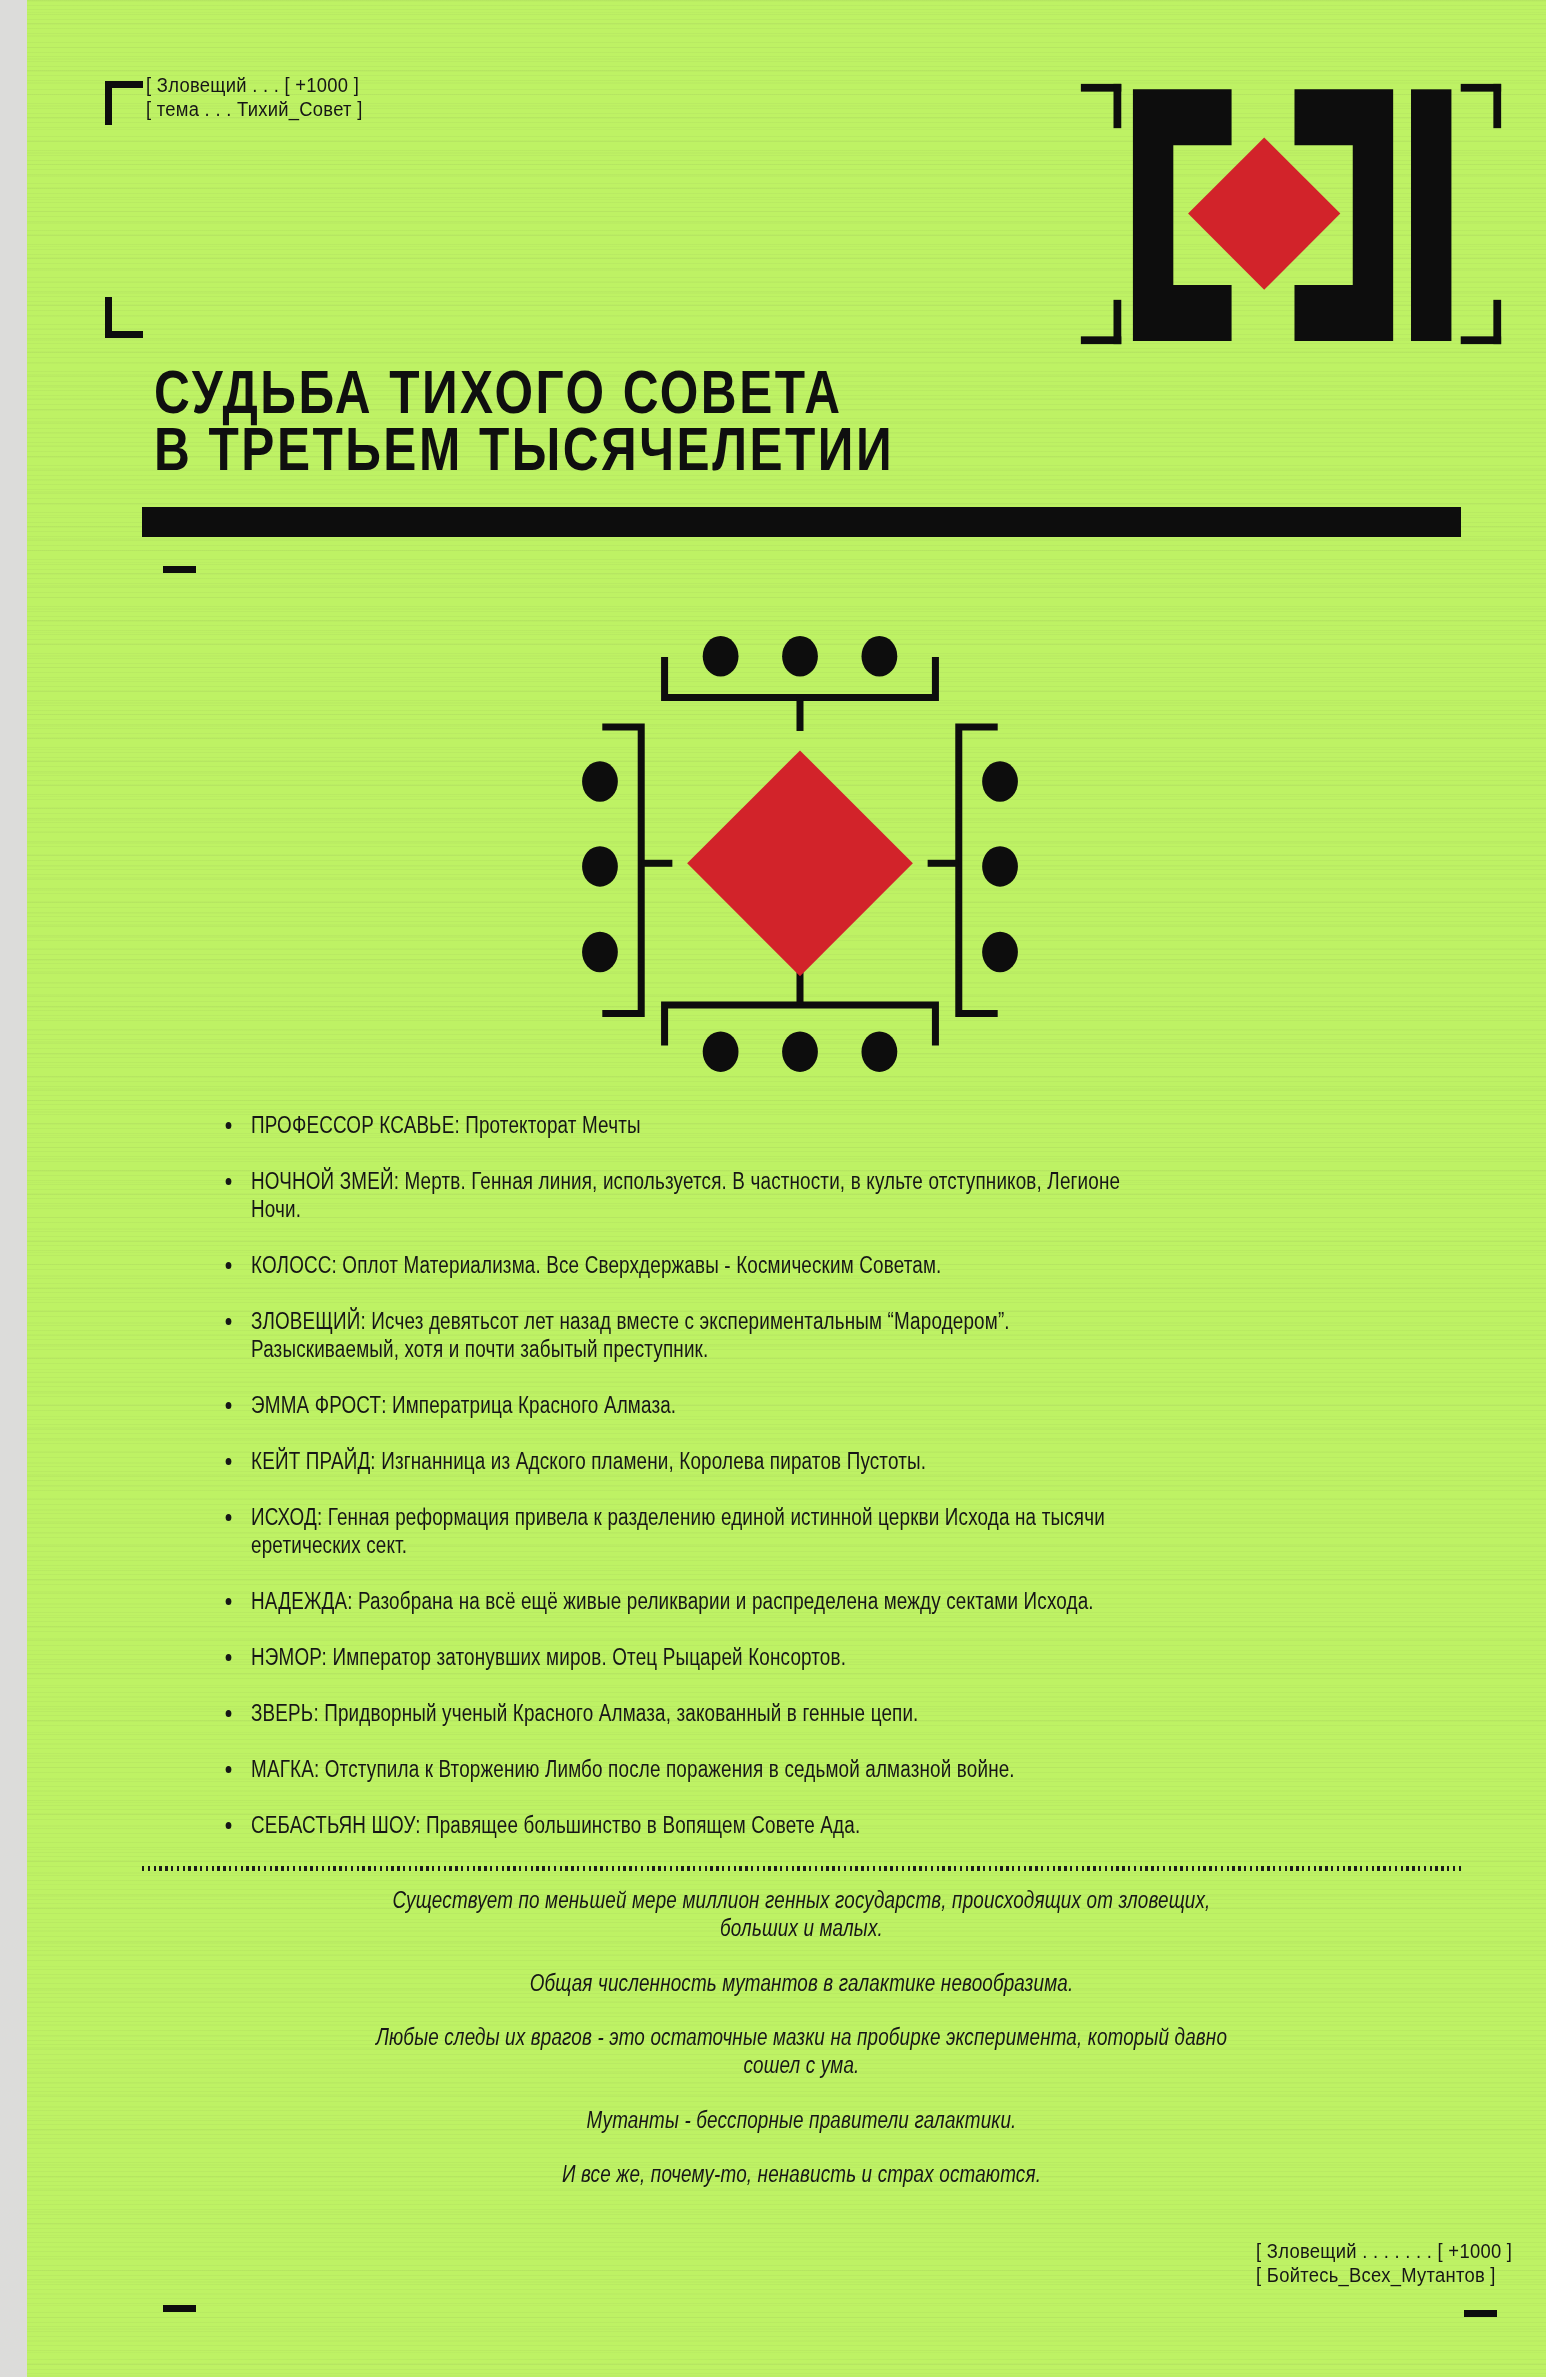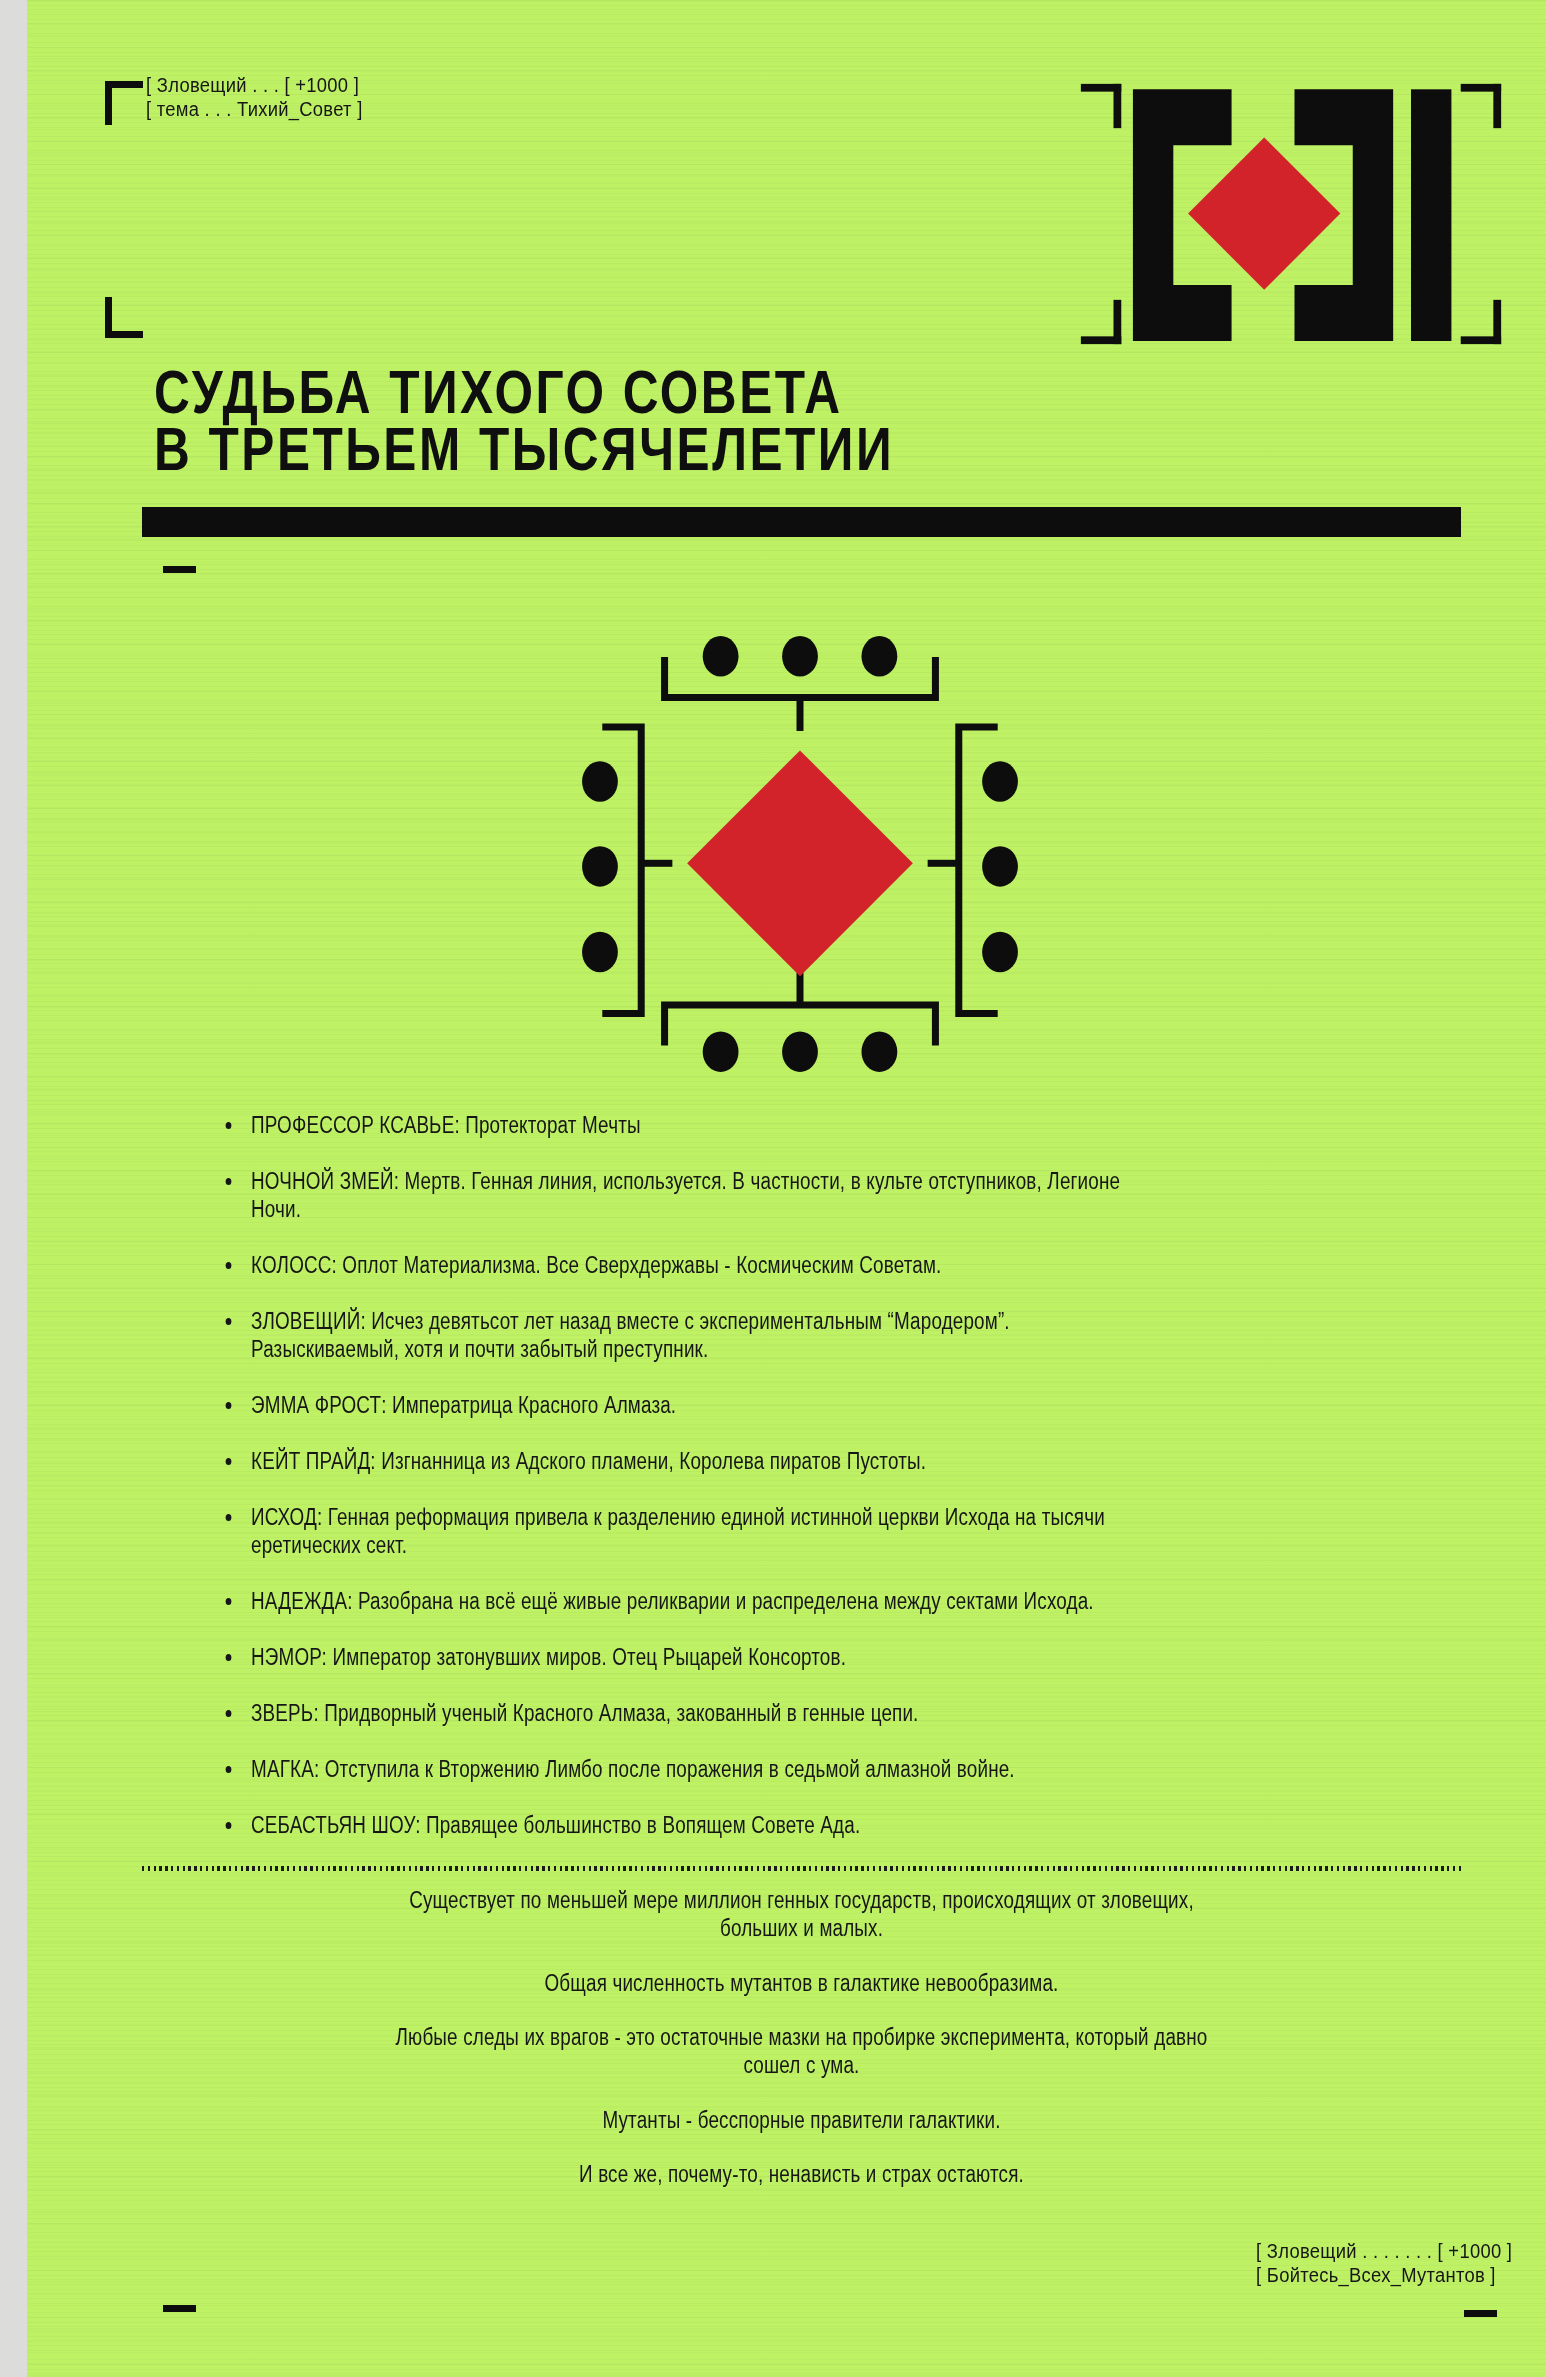--- a/index.html
+++ b/index.html
@@ -46,21 +46,21 @@
   .list { position:absolute; left:197px; top:1111px; width:1245px; }
   .list-item { position:relative; padding-left:33px; margin-bottom:28px;
     font-size:23px; line-height:28px; letter-spacing:0.2px;
     transform:scaleX(0.82); transform-origin:left top; width:122%; }
   .list-item .bullet { position:absolute; left:1.6px; top:11px; width:7px; height:7px;
     border-radius:50%; background:#161616; }
   
   .dotted-sep { position:absolute; left:115px; top:1866px; width:1319px; height:4.7px;
     background:repeating-linear-gradient(90deg,#1a1a1a 0 2.3px, transparent 2.3px 5.8px); }
   
-  .paras { position:absolute; left:115px; top:1886px; width:1319px; text-align:center; }
+  .paras { position:absolute; left:115px; top:1886px; width:1319px; text-align:center;font-style:italic; }
   .para { margin:0 0 26.5px 0; font-size:23px; line-height:28px; letter-spacing:0.2px;
     transform:scaleX(0.82); transform-origin:center top; }
 </style>
 </head>
 <body>
 
 <div class="page">
   <div class="texture"></div>
 
   <div class="corner-tl"></div>

